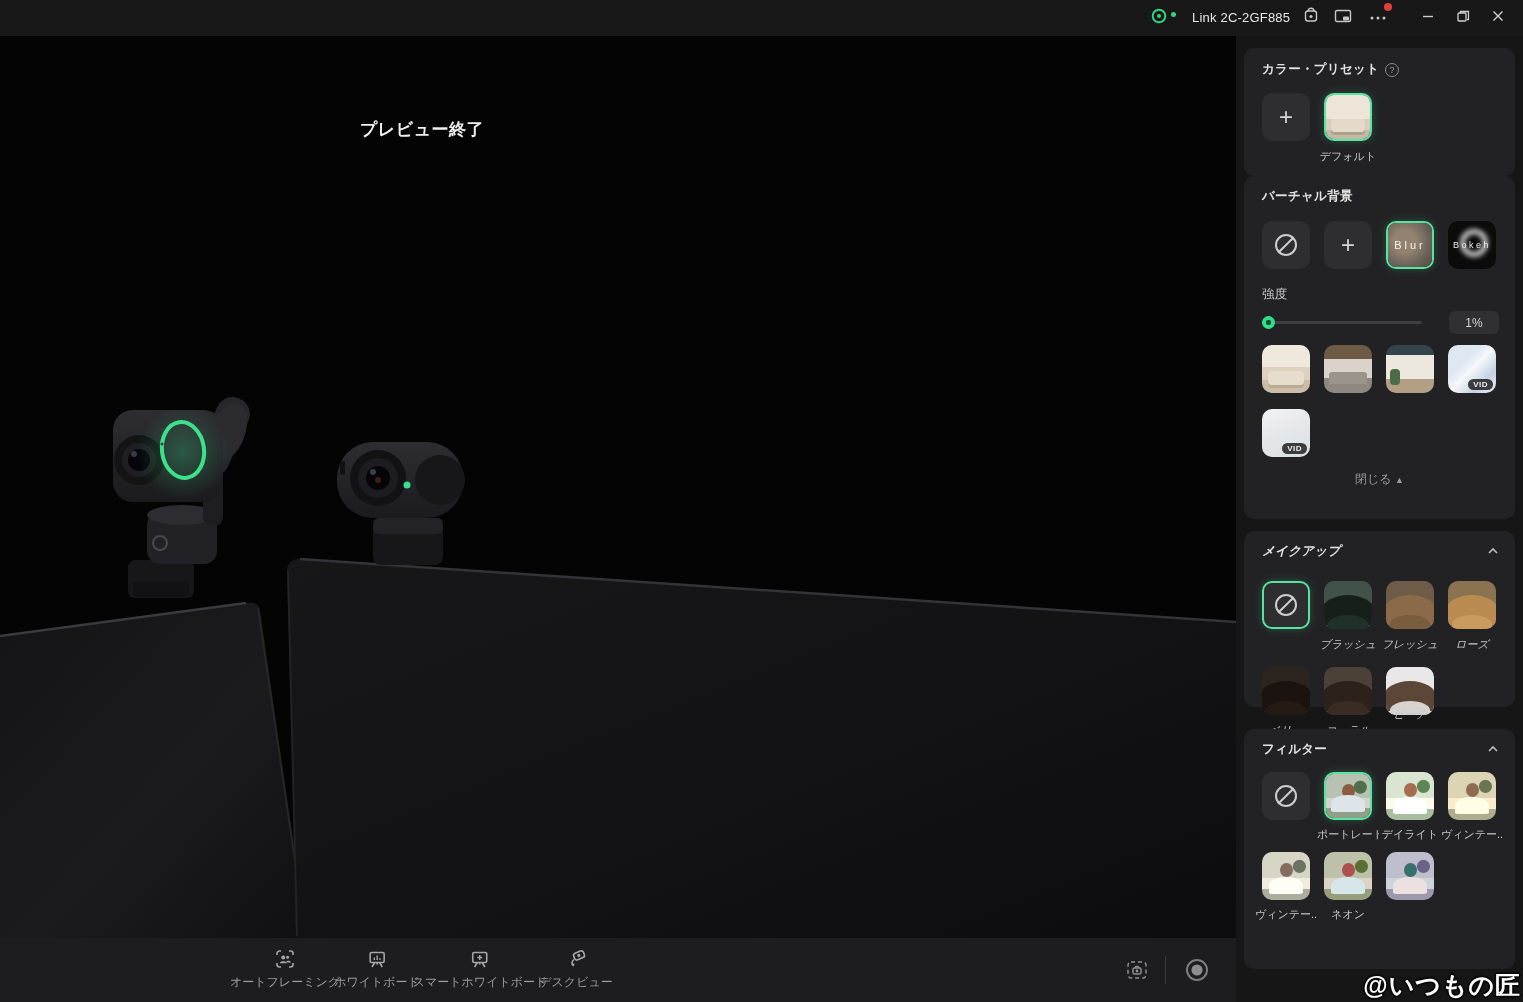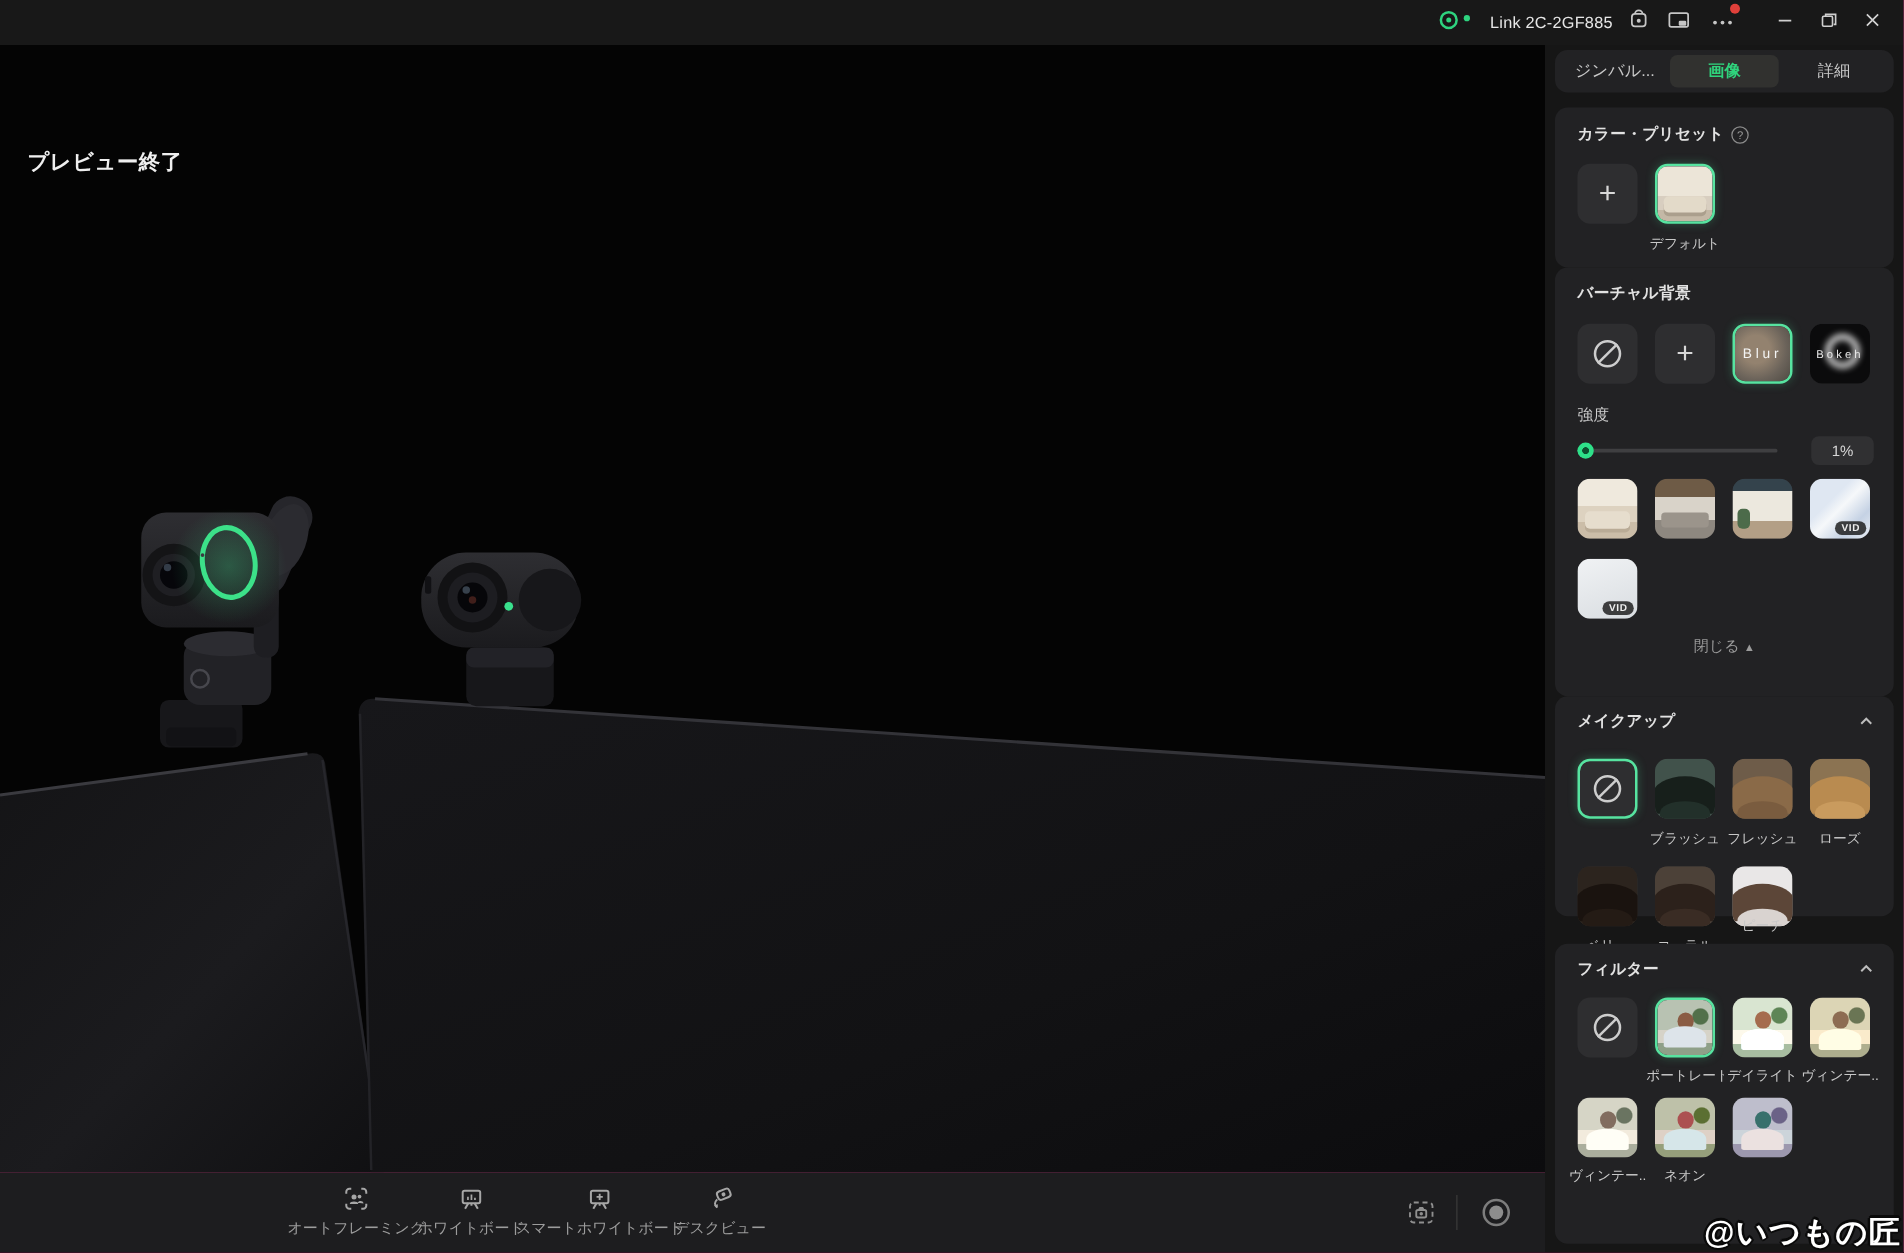--- a/index.html
+++ b/index.html
@@ -9,21 +9,21 @@
   
   .titlebar{position:absolute;left:0;top:0;width:1523px;height:36px;background:#181818;z-index:40;}
   .titlebar .abs{position:absolute;}
   .tb-title{left:1192px;top:10px;font-size:13px;color:#e6e6e6;letter-spacing:.2px;}
   .tb-ic{color:#c6c6c6;display:flex;align-items:center;justify-content:center;width:24px;height:24px;top:4px;cursor:pointer;}
   .reddot{position:absolute;left:1384px;top:3px;width:8px;height:8px;border-radius:50%;background:#e0403a;}
   .statusdot{position:absolute;left:1171px;top:12px;width:5px;height:5px;border-radius:50%;background:#2ed47f;}
 
   
   .preview{position:absolute;left:0;top:36px;width:1236px;height:902px;background:#040404;overflow:hidden;}
-  .pv-msg{position:absolute;left:22px;top:82px;width:800px;text-align:left;}
+  .pv-msg{position:absolute;left:22px;top:82px;width:800px;text-align:center;}
   .pv-title{font-size:17px;font-weight:700;color:#efefef;letter-spacing:.5px;}
   .pv-sub{margin-top:9px;font-size:12px;color:#8d8d8d;letter-spacing:.3px;}
 
   
   .toolbar{position:absolute;left:0;top:938px;width:1236px;height:64px;background:#1d1d1f;z-index:30;}
   .tool-item{position:absolute;top:10px;transform:translateX(-50%);display:flex;flex-direction:column;align-items:center;cursor:pointer;color:#a6a6a6;}
   .tool-item span.lbl{margin-top:4px;font-size:12px;color:#9c9c9c;white-space:nowrap;}
   .tool-right{position:absolute;top:0;height:64px;display:flex;align-items:center;color:#8f8f8f;}
   .vdiv{width:1px;height:28px;background:#3a3a3a;}
 
@@ -277,25 +277,20 @@
     <div class="tool-right" style="left:1184px;">
       <svg width="26" height="26" viewBox="0 0 26 26">
         <circle cx="13" cy="13" r="10" fill="none" stroke="#7d7d7d" stroke-width="2"></circle>
         <circle cx="13" cy="13" r="5.6" fill="#8d8d8d"></circle>
       </svg>
     </div>
   </div>
 
   <div class="panel">
 
-    <div class="card tabs">
-      <div class="tab">ジンバル...</div>
-      <div class="tab active">画像</div>
-      <div class="tab">詳細</div>
-    </div>
 
     <div class="card" style="margin-top:12px;height:128px;">
       <div class="sec-title" style="top:13px;">
         <span>カラー・プリセット</span>
         <span class="help">?</span>
       </div>
       <div class="tile" style="left:18px;top:45px;">
           <span class="plus">+</span>
         </div>
       <div class="tile sel" style="left:80px;top:45px;">
@@ -349,21 +344,21 @@
       <div class="tile" style="left:18px;top:233px;">
           <div class="tinner ph-white"></div>
           <span class="vid">VID</span>
         </div>
 
       <div class="closer">
         <span>閉じる</span> <span style="font-size:9px;">▲</span>
       </div>
     </div>
 
-    <div class="card" style="height:176px;">
+    <div class="card" style="margin-top:12px;height:176px;font-style:italic;">
       <div class="sec-title" style="top:12px;">
           <span>メイクアップ</span>
         </div>
       <div class="caret" style="top:12px;">
         <svg width="16" height="16" viewBox="0 0 16 16" fill="none" stroke="#bdbdbd" stroke-width="1.6">
             <path d="M4 10 l4-4 4 4"></path>
           </svg>
       </div>
       <div class="tile sel" style="left:18px;top:50px;">
           <span class="noicon"></span>

